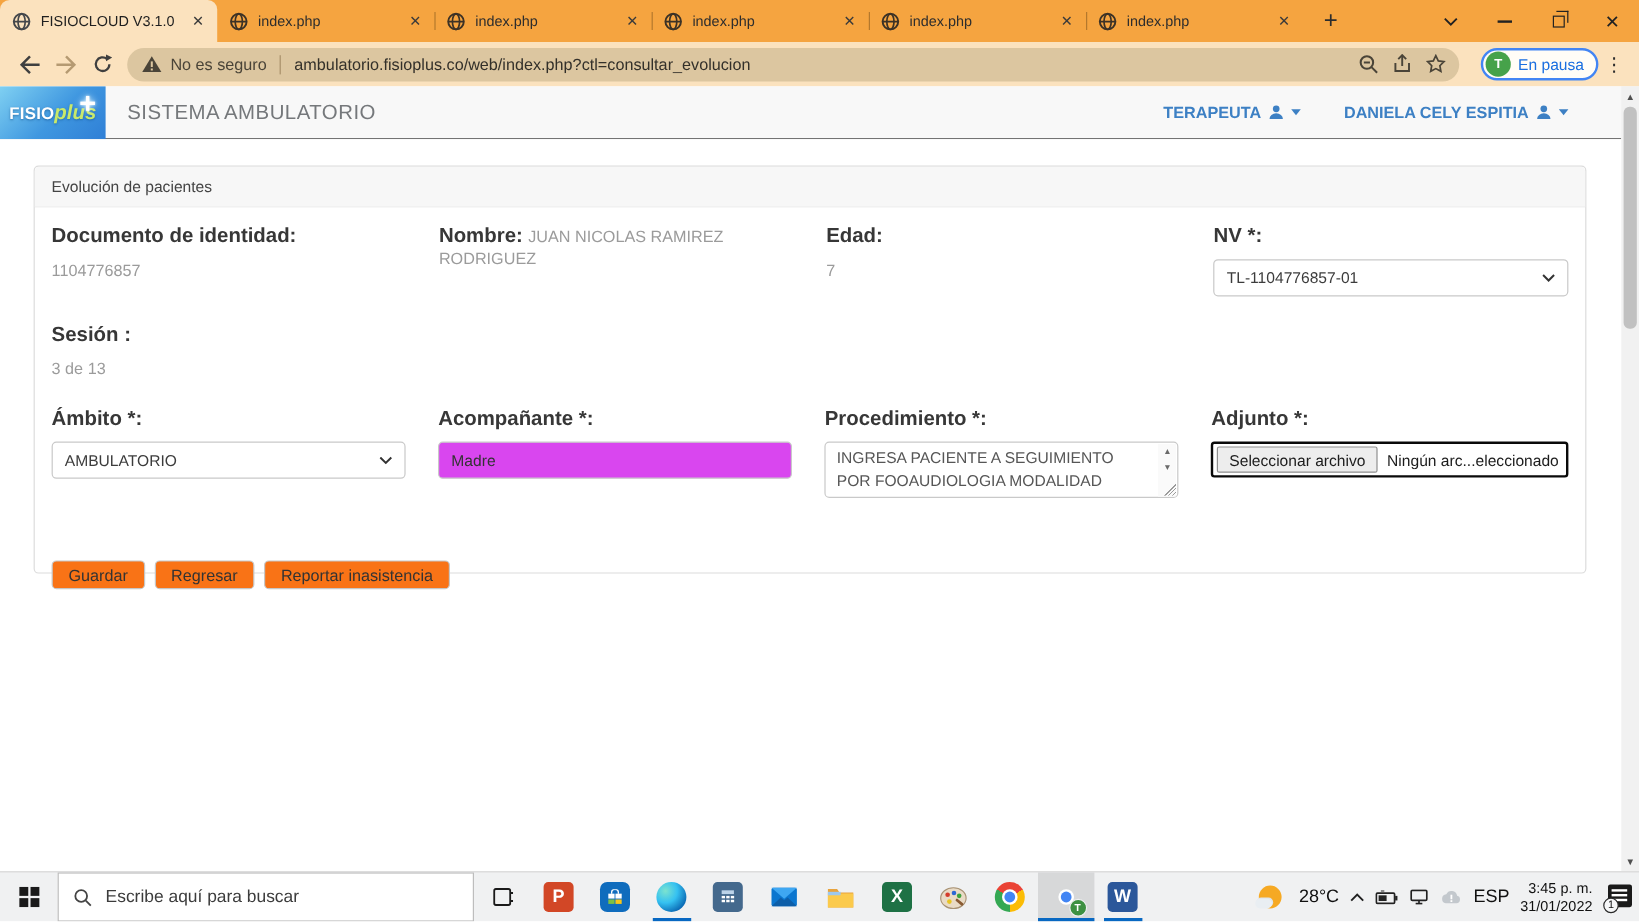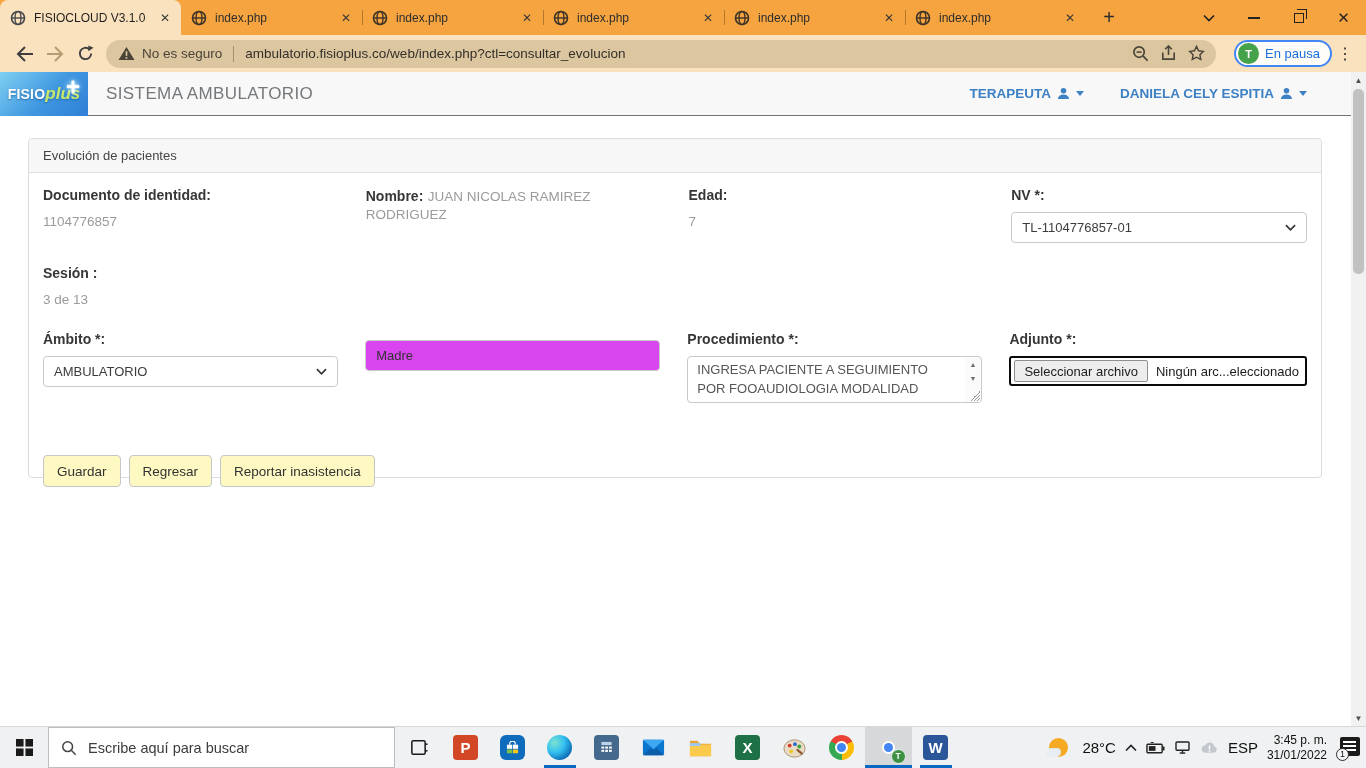--- a/index.html
+++ b/index.html
@@ -54,37 +54,37 @@
   .pagescroll .ar { width:15px; height:16px; display:flex; align-items:center; justify-content:center; font-size:8px; color:#505050; }
   .pagescroll .ar.bot { position:absolute; bottom:0; }
   .pagescroll .thumb { position:absolute; left:2px; top:17px; width:11px; height:185px; background:#c1c1c1; border-radius:5px; }
 
   
   .viewport { position:absolute; left:0; top:116px; width:1351px; height:610px; background:#fff; }
   .panel { position:absolute; left:28px; top:22px; width:1294px; height:340px; border:1px solid #dcdcdc; border-radius:4px; background:#fff; }
   .panel-h { height:34px; background:#f7f7f7; border-bottom:1px solid #e3e3e3; border-radius:4px 4px 0 0; display:flex; align-items:center; padding:0 14px; font-size:13px; color:#444; }
   .panel-b { padding:14px 14px 16px; }
   .grid4 { display:grid; grid-template-columns:repeat(4,1fr); column-gap:27px; }
-  .flabel { font-size:14px; font-weight:bold; color:#373737; }
+  .flabel { font-size:17px; font-weight:bold; color:#373737; }
   .fvalue { font-size:13.5px; color:#9B9B9B; }
   .mt10 { margin-top:11px; }
   .selectbox { margin-top:9px; height:31px; border:1px solid #c9c9c9; border-radius:4px; background:#fff; display:flex; align-items:center; justify-content:space-between; padding:0 10px; cursor:pointer; }
   .selectbox .sv { font-size:13px; color:#3c3c3c; }
   .inputbox { margin-top:9px; height:31px; border:1px solid #c9c9c9; border-radius:4px; background:#d946ef; display:flex; align-items:center; padding:0 10px; font-size:13px; color:#333; }
   .ta { margin-top:9px; height:47px; border:1px solid #c9c9c9; border-radius:4px; background:#fff; position:relative; overflow:hidden; cursor:text; }
   .ta .txt { position:absolute; left:9px; top:4px; right:22px; font-size:13px; line-height:18.5px; color:#565656; }
   .ta .sb { position:absolute; right:1px; top:1px; width:15px; height:45px; background:#fafafa; }
   .ta .sb .a { width:15px; height:14px; text-align:center; font-size:7px; color:#6a6a6a; line-height:14px; }
   .ta .grip { position:absolute; right:1px; bottom:1px; width:10px; height:10px;
     background:linear-gradient(135deg,transparent 50%,#9a9a9a 50%,#9a9a9a 56%,transparent 56%,transparent 66%,#9a9a9a 66%,#9a9a9a 72%,transparent 72%,transparent 82%,#9a9a9a 82%,#9a9a9a 88%,transparent 88%); }
   .filebox { margin-top:9px; height:30px; border:2px solid #0a0a0a; border-radius:3px; background:#fff; display:flex; align-items:center; padding:0 6px 0 3px; gap:8px; }
   .filebtn { height:22px; background:#ededed; border:1px solid #8f8f8f; border-radius:2px; font-size:13px; color:#1c1c1c; padding:0 9px; display:flex; align-items:center; cursor:pointer; white-space:nowrap; }
   .filestat { font-size:13px; color:#1c1c1c; white-space:nowrap; overflow:hidden; }
   .btnrow { margin-top:52px; display:flex; gap:8px; }
-  .btn { height:32px; padding:0 13px; background:#fef9c3; border:1px solid #c6c6c6; border-radius:4px; font-size:13.5px; color:#333; display:flex; align-items:center; cursor:pointer;text-align:right; }
+  .btn { height:24px; padding:0 13px; background:#f97316; border:1px solid #c6c6c6; border-radius:4px; font-size:13.5px; color:#333; display:flex; align-items:center; cursor:pointer;text-align:right; }
 
   
   .taskbar { position:absolute; left:0; top:726px; width:1366px; height:42px; background:#F0F1F2; border-top:1px solid #d8d8d8; display:flex; align-items:center; }
   .tslot { width:47px; height:41px; display:flex; align-items:center; justify-content:center; position:relative; cursor:pointer; }
   .tslot.start { width:48px; }
   .tsearch { width:347px; height:41px; background:#fff; border:1px solid #bdbdbd; display:flex; align-items:center; gap:11px; padding-left:12px; cursor:text; }
   .tsearch input { border:none; outline:none; font-size:14.5px; color:#3c3c3c; font-family:"Liberation Sans",sans-serif; width:280px; background:transparent; }
   .tsearch input::placeholder { color:#3c3c3c; opacity:1; }
   .runline { position:absolute; bottom:0; left:7.5px; width:32px; height:3px; background:#0868C2; }
   .tslot.activeapp { background:#d7d8d9; }
@@ -316,20 +316,21 @@
           <div>
             <div class="flabel">Ámbito *:</div>
             <div class="selectbox">
               <span class="sv">AMBULATORIO</span>
               <svg viewBox="0 0 12 7" width="11" height="7">
                   <polyline points="1,1 6,6 11,1" fill="none" stroke="#333" stroke-width="1.8"></polyline>
                 </svg>
             </div>
           </div>
           <div>
+            <div class="flabel">Acompañante *:</div>
             <div class="inputbox">Madre</div>
           </div>
           <div>
             <div class="flabel">Procedimiento *:</div>
             <div class="ta">
               <div class="txt">INGRESA PACIENTE A SEGUIMIENTO POR FOOAUDIOLOGIA MODALIDAD PRESENCIAL EN CONDICIONES</div>
               <div class="sb">
                 <div class="a">▲</div>
                 <div class="a">▼</div>
               </div>

